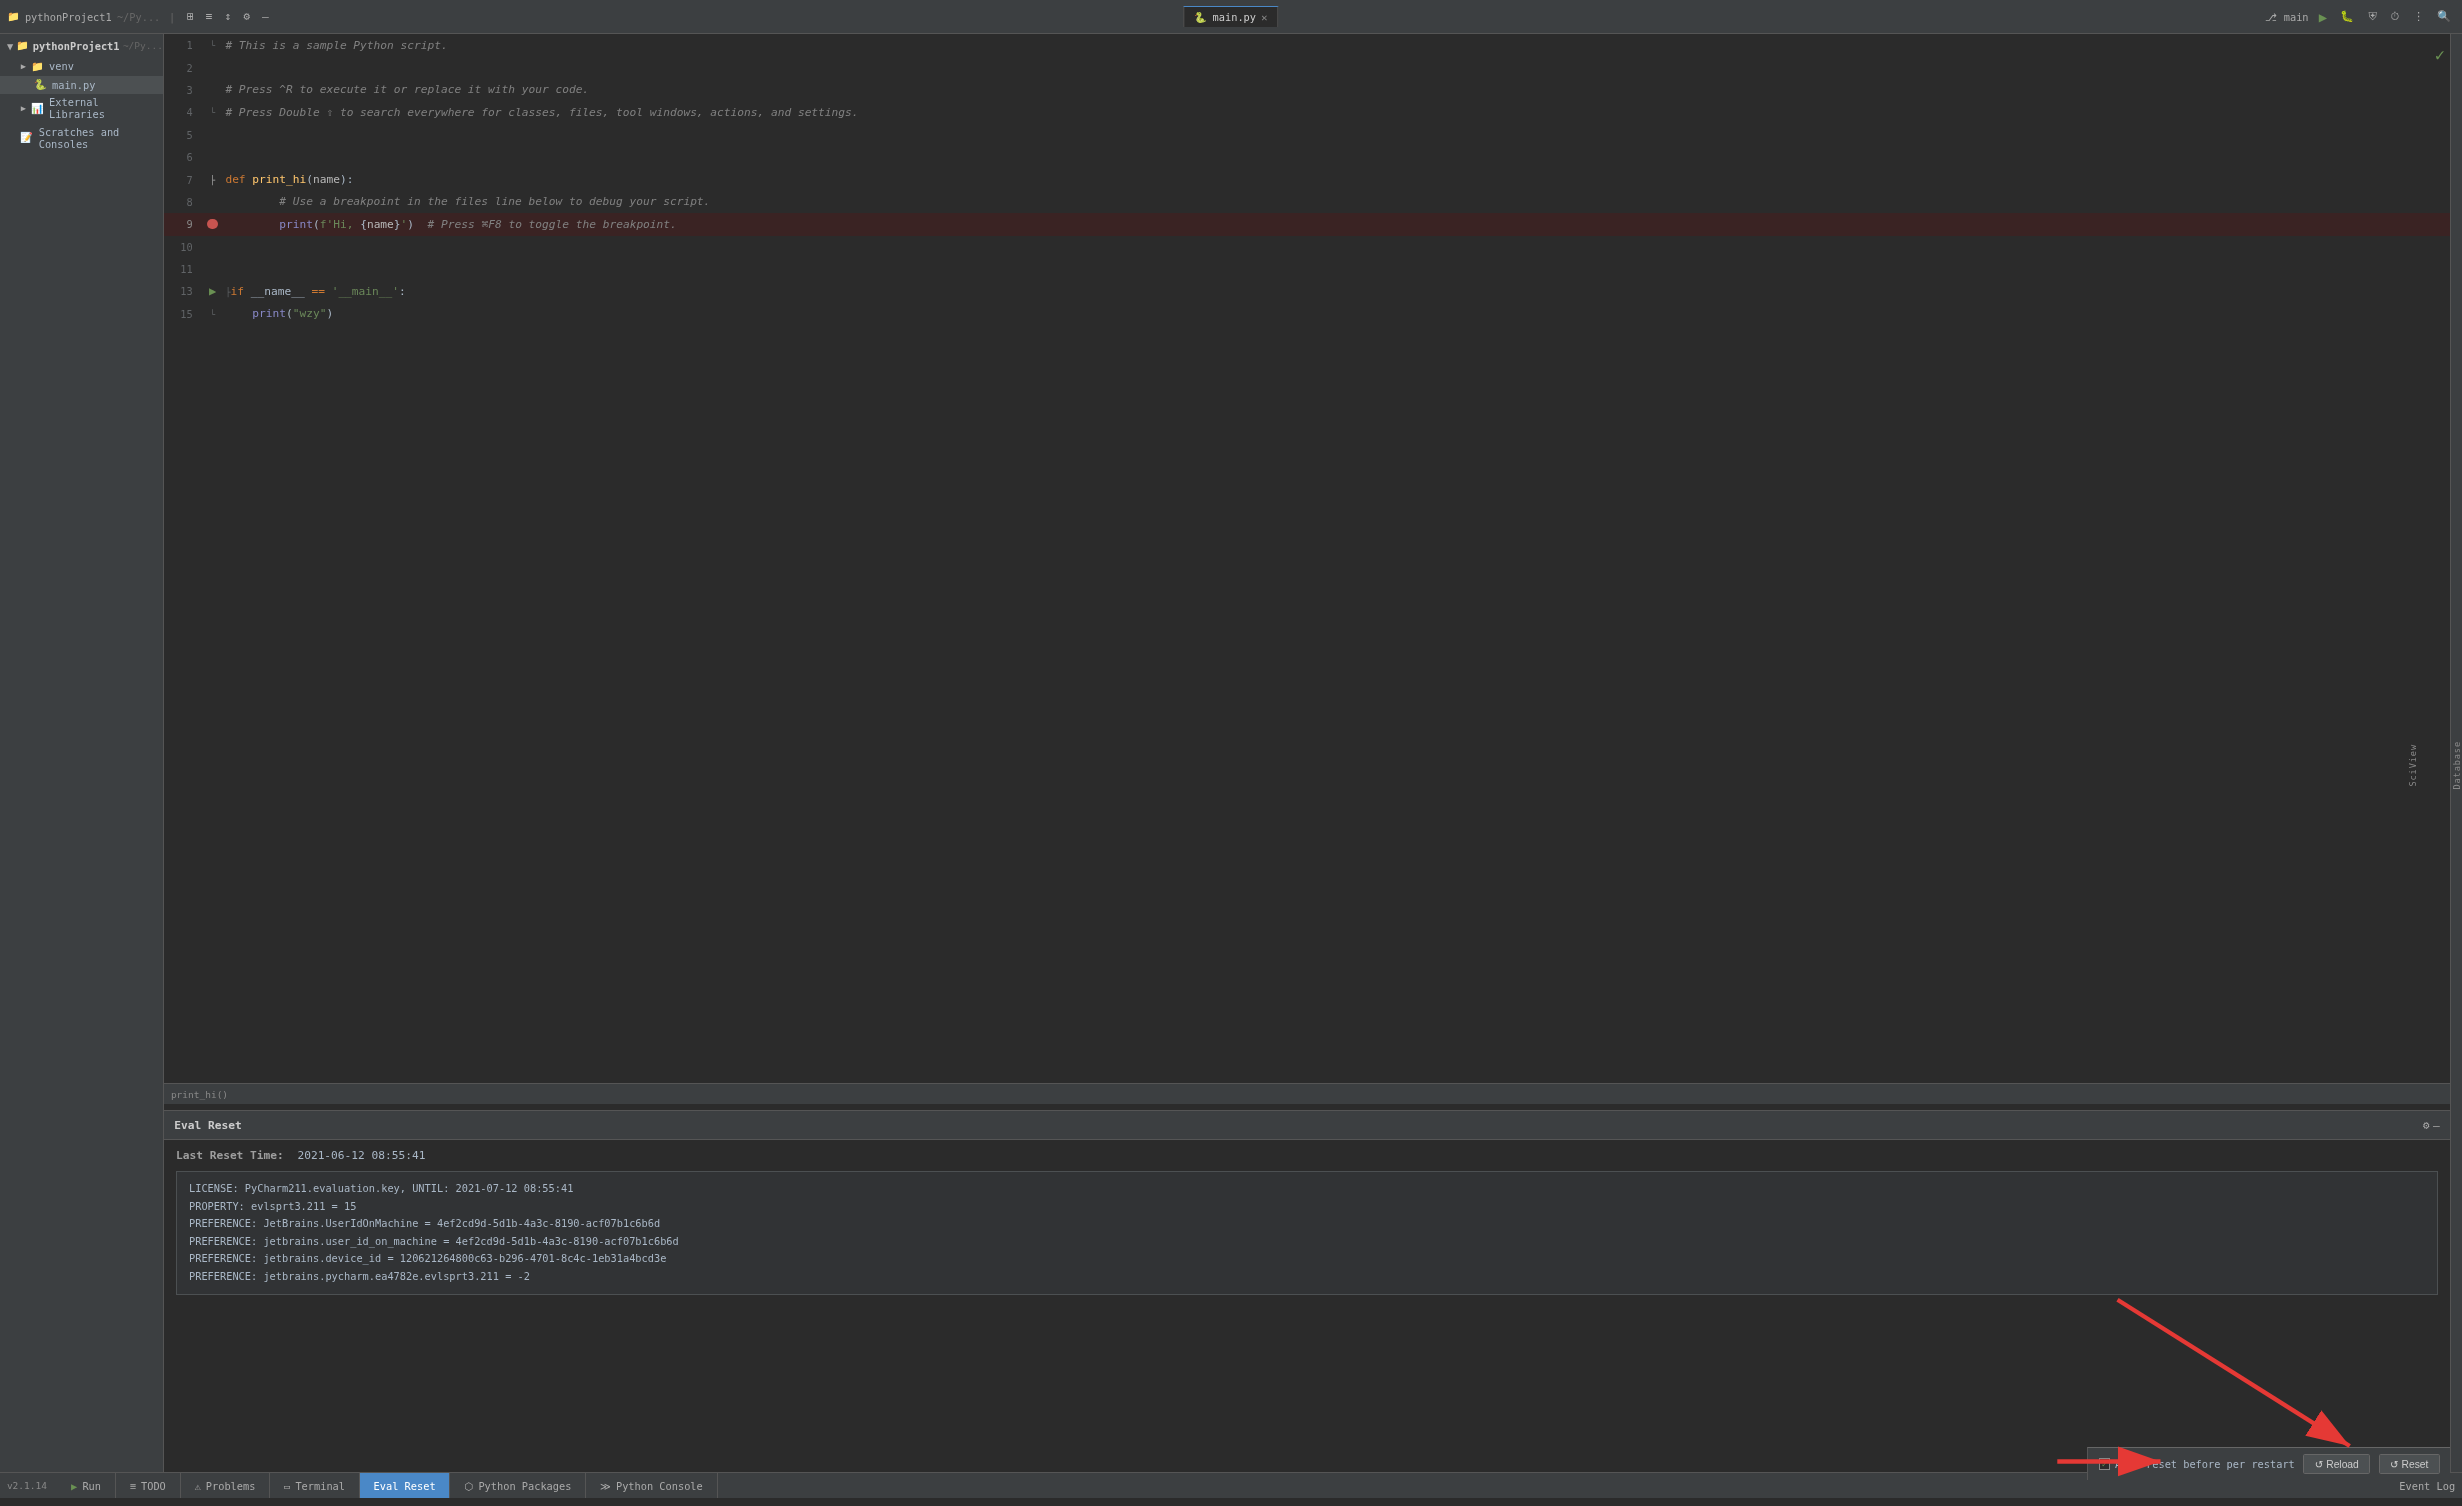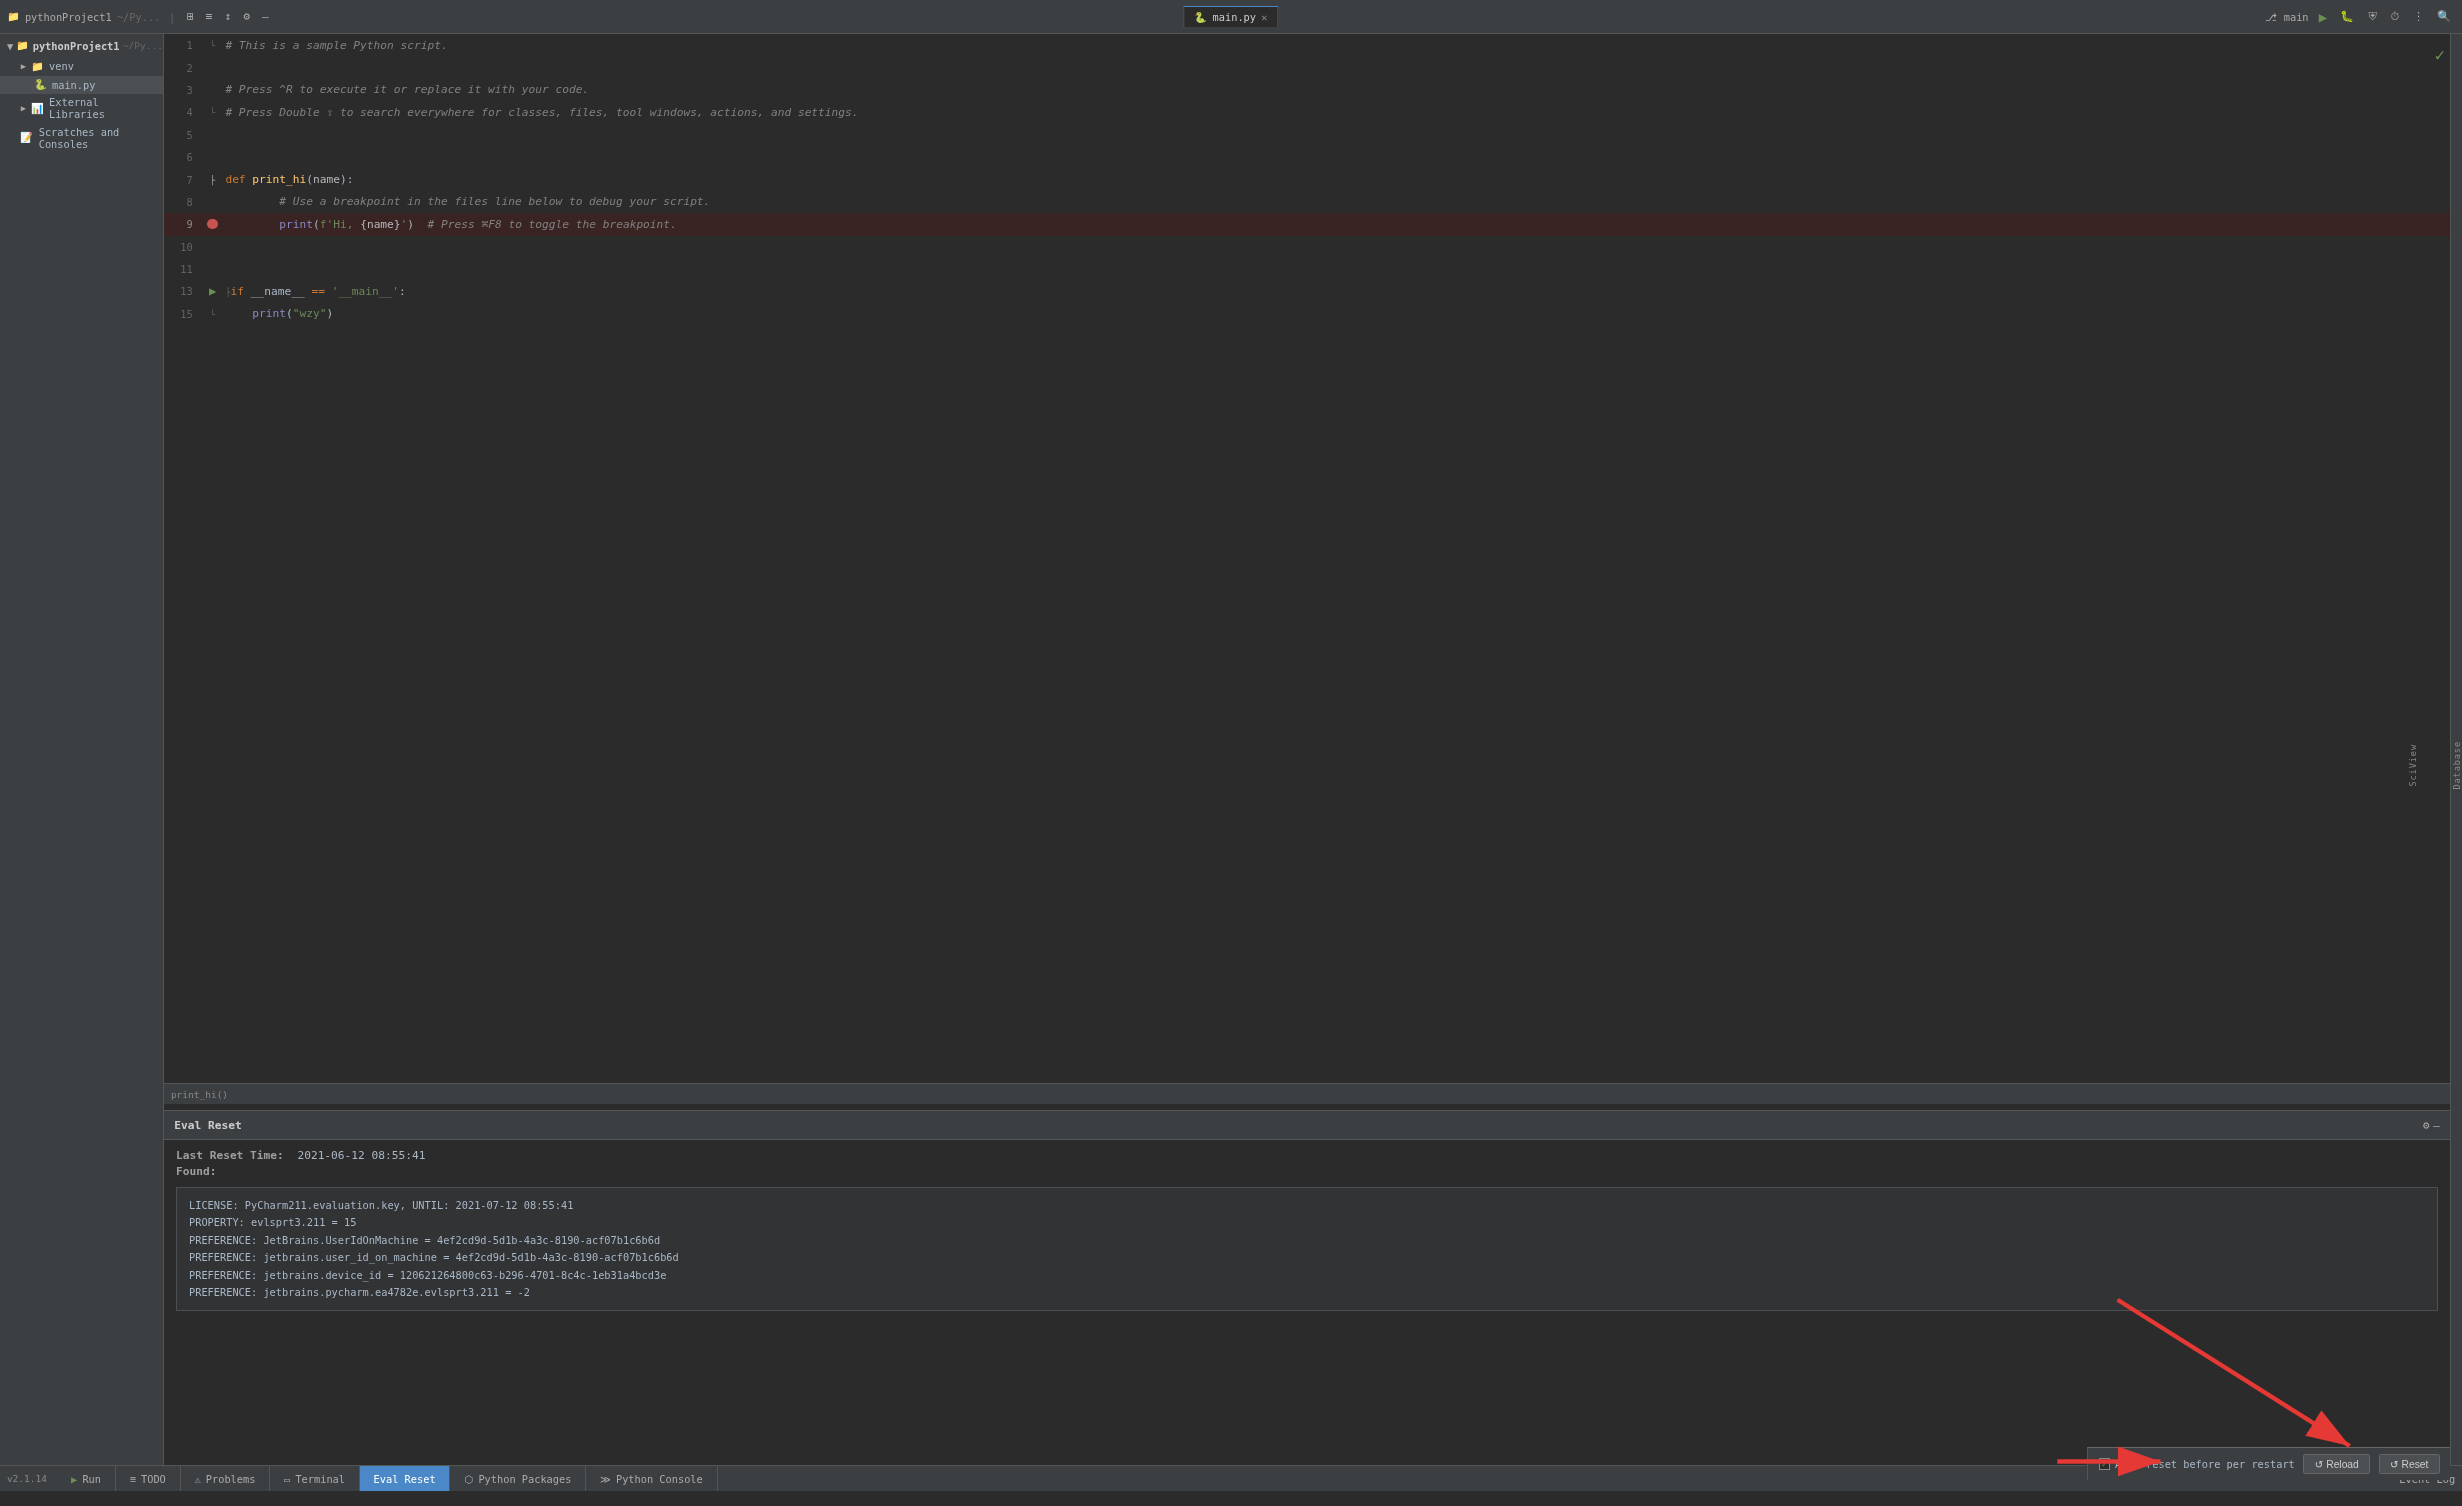--- a/index.html
+++ b/index.html
@@ -279,21 +279,21 @@
       font-size: 10.3px;
       border-radius: 1.7px;
       display: flex;
       align-items: center;
       gap: 3.4px;
     }
 
     
     .status-bar {
       position: absolute;
-      bottom: 15px;
+      bottom: 8px;
       left: 0;
       right: 0;
       height: 26px;
       background: #3c3f41;
       border-top: 0.9px solid #555;
       display: flex;
       align-items: center;
       padding: 0 6.9px;
       font-size: 10.3px;
       color: #aaa;
@@ -518,23 +518,20 @@
           <span style="cursor:pointer; color:#aaa;">⚙</span>
           <span style="cursor:pointer; color:#aaa;">—</span>
         </div>
       </div>
 
       <div class="bottom-panel-content">
         <div class="info-line">
           <span class="info-label">Last Reset Time:</span>
           <span class="info-value" style="margin-left:6.9px;">2021-06-12 08:55:41</span>
         </div>
-        <div class="info-line">
-          <span class="info-label">Found:</span>
-        </div>
 
         <div class="output-box">
           <div>LICENSE: PyCharm211.evaluation.key, UNTIL: 2021-07-12 08:55:41</div>
           <div>PROPERTY: evlsprt3.211 = 15</div>
           <div>PREFERENCE: JetBrains.UserIdOnMachine = 4ef2cd9d-5d1b-4a3c-8190-acf07b1c6b6d</div>
           <div>PREFERENCE: jetbrains.user_id_on_machine = 4ef2cd9d-5d1b-4a3c-8190-acf07b1c6b6d</div>
           <div>PREFERENCE: jetbrains.device_id = 120621264800c63-b296-4701-8c4c-1eb31a4bcd3e</div>
           <div>PREFERENCE: jetbrains.pycharm.ea4782e.evlsprt3.211 = -2</div>
         </div>
       </div>

